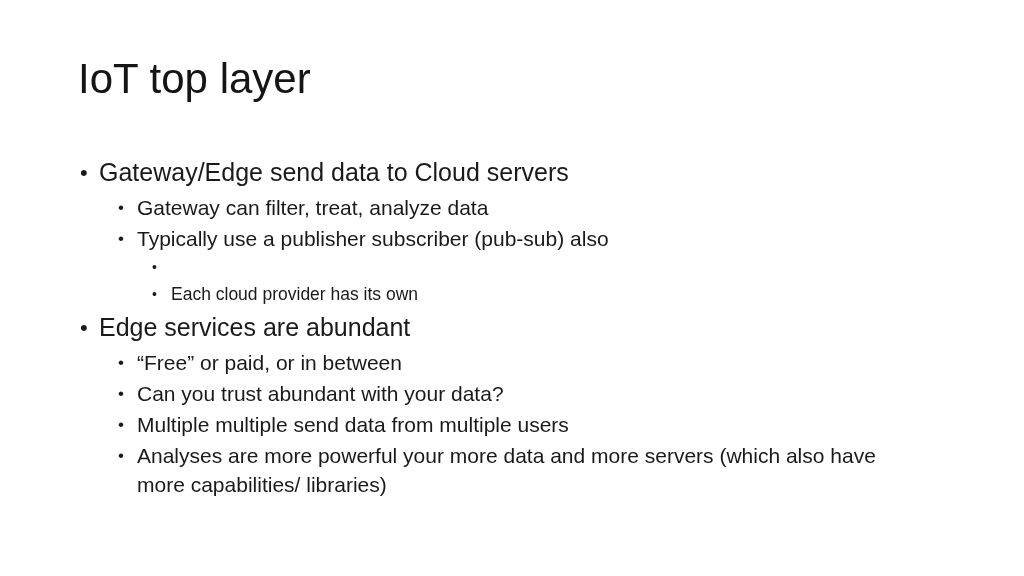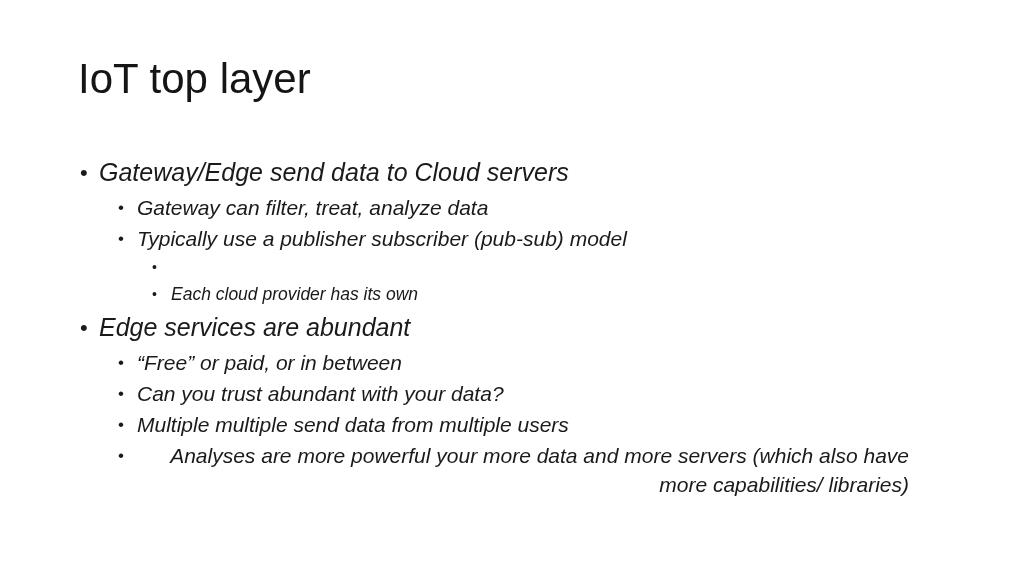--- a/index.html
+++ b/index.html
@@ -35,39 +35,38 @@
   .li {
     display: flex;
     align-items: flex-start;
   }
   .li .marker {
     flex: 0 0 auto;
     color: #1a1a1a;
   }
   .li .txt {
     flex: 0 1 auto;
-    font-style: italic;
   }
   
   .l1 {
     padding-left: 80px;
     font-size: 25px;
     line-height: 31px;
     margin: 5px 0 5px 0;
   }
   .l1 .marker { width: 19px; font-size: 22px; }
   
   .l2 {
     padding-left: 118px;
     font-size: 21px;
     line-height: 29px;
     margin: 2px 0 2px 0;
   }
   .l2 .marker { width: 19px; font-size: 17px; line-height: 29px; }
-  .l2 .txt { max-width: 772px; text-align: right; }
+  .l2 .txt { max-width: 772px; }
   
   .l3 {
     padding-left: 152px;
     font-size: 17.5px;
     line-height: 25px;
     margin: 2px 0 2px 0;
   }
   .l3 .marker { width: 19px; font-size: 14px; line-height: 25px; }
 </style>
 </head>
@@ -84,21 +83,21 @@
       <span class="txt">Gateway/Edge send data to Cloud servers</span>
     </div>
 
     <div class="li l2">
       <span class="marker">•</span>
       <span class="txt">Gateway can filter, treat, analyze data</span>
     </div>
 
     <div class="li l2">
       <span class="marker">•</span>
-      <span class="txt">Typically use a publisher subscriber (pub-sub) model</span>
+      <span class="txt">Typically use a publisher subscriber (pub-sub) also</span>
     </div>
 
     <div class="li l3">
       <span class="marker">•</span>
     </div>
 
     <div class="li l3">
       <span class="marker">•</span>
       <span class="txt">Each cloud provider has its own</span>
     </div>

